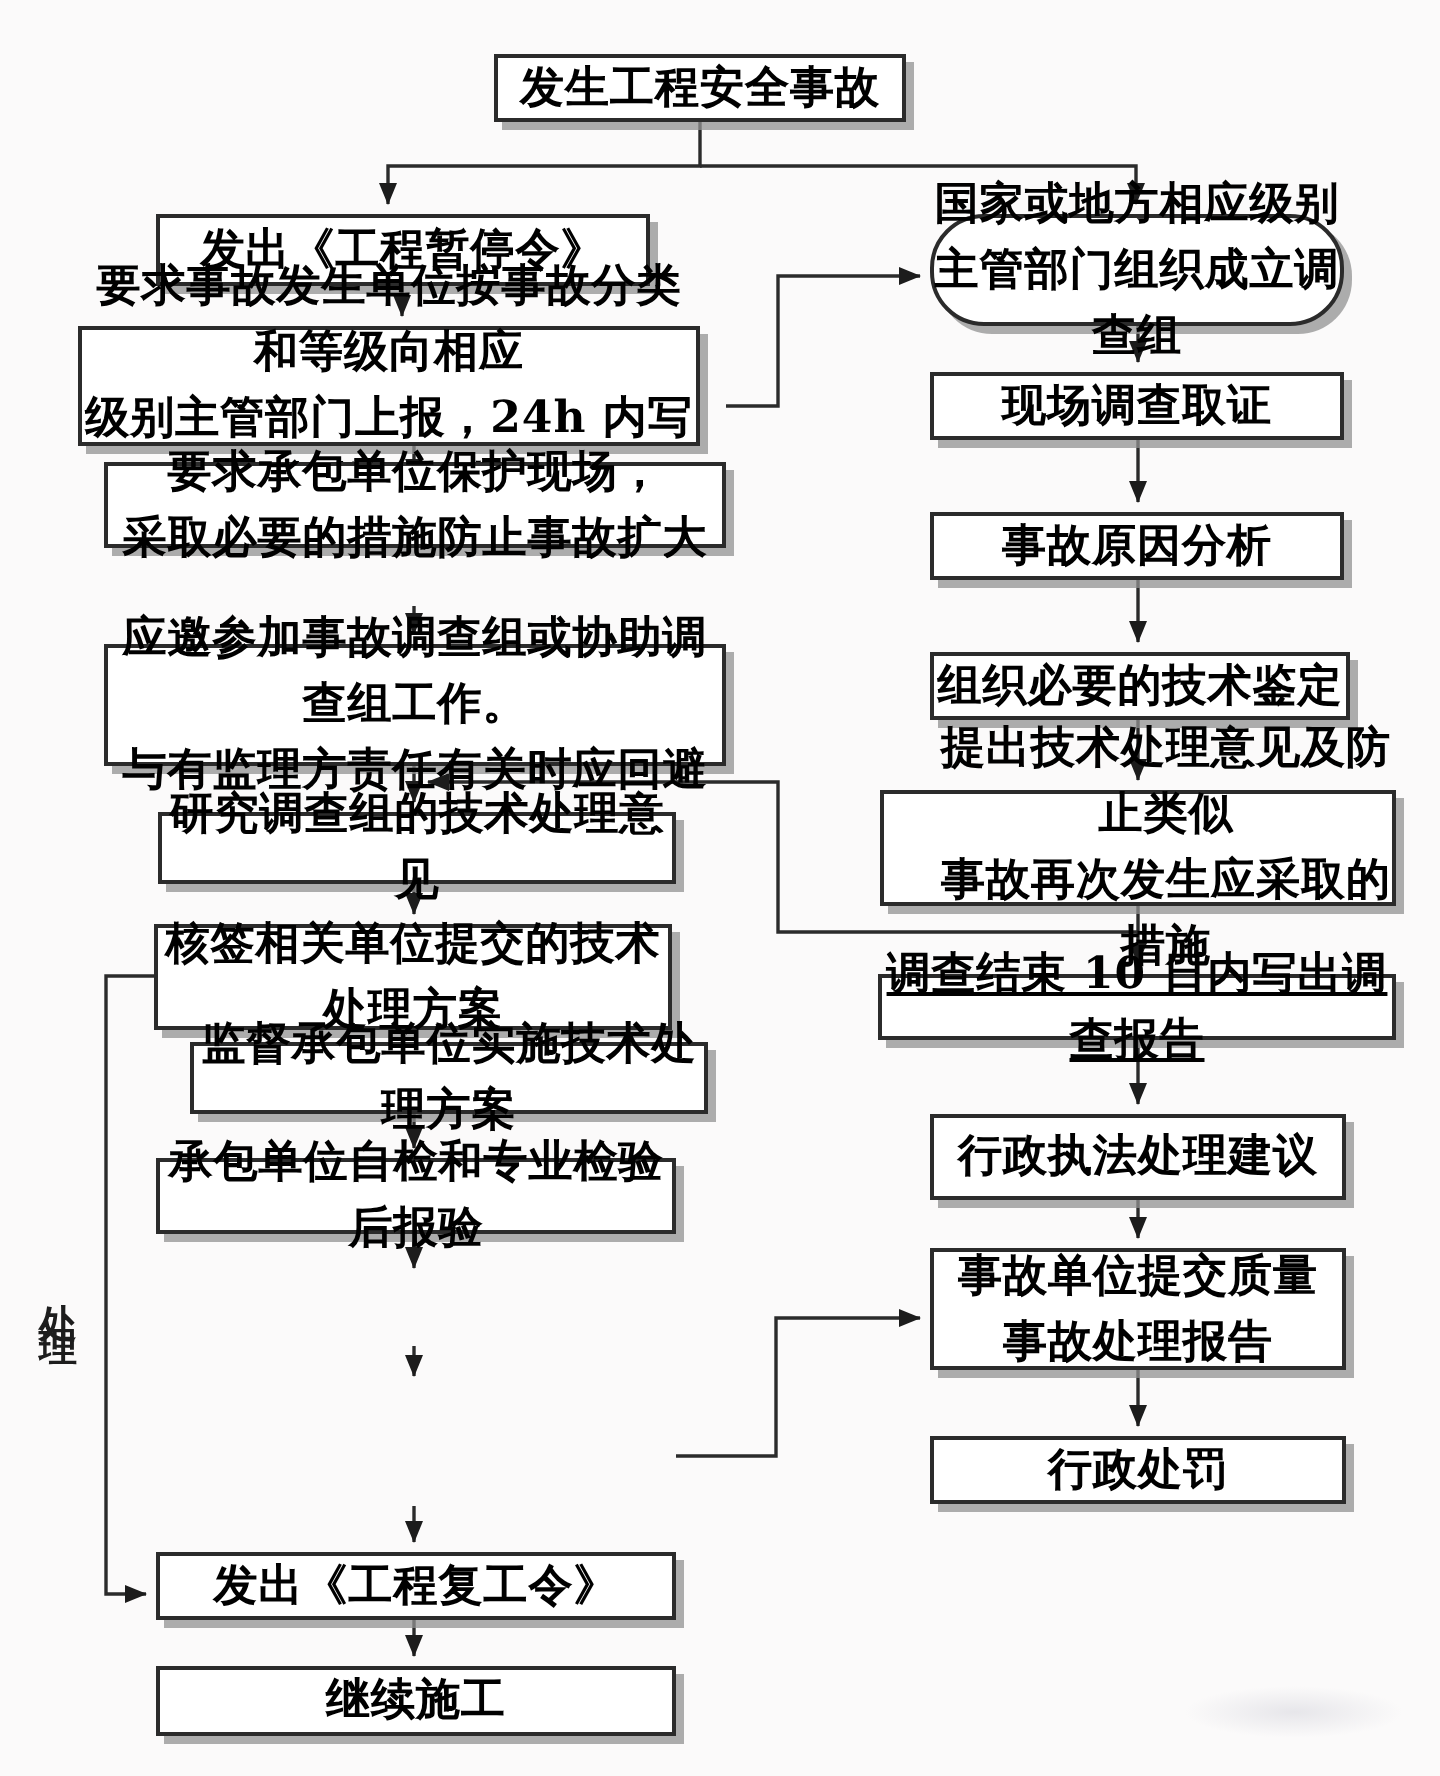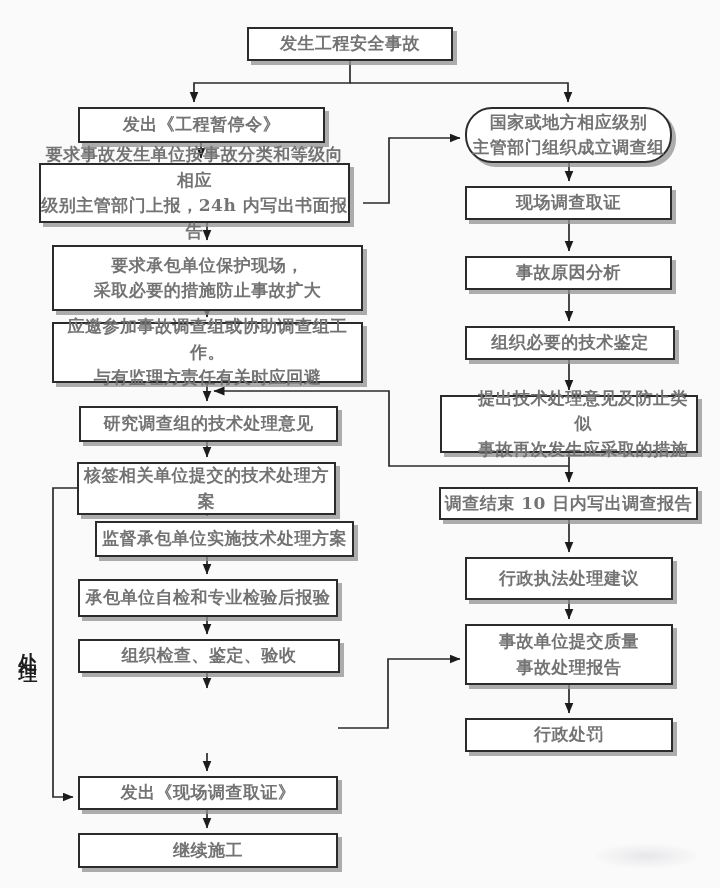--- a/index.html
+++ b/index.html
@@ -20,25 +20,25 @@
     position: absolute;
     box-sizing: border-box;
     background: #ffffff;
     border: 2px solid #2b2b2b;
     box-shadow: 4px 4px 0 rgba(145,145,145,0.75);
     display: flex;
     align-items: center;
     justify-content: center;
     text-align: center;
     white-space: pre-line;
-    font-size: 17px;
+    font-size: 22px;
     font-weight: 600;
     line-height: 1.5;
     letter-spacing: 0.5px;
-    color: #737373;
+    color: #000000;
   }
   .phase-label {
     position: absolute;
     left: 16px;
     top: 636px;
     height: 80px;
     writing-mode: vertical-rl;
     text-orientation: upright;
     letter-spacing: 13px;
     font-size: 19px;
@@ -92,54 +92,53 @@
     </g>
   </svg>
 
   <div class="node" style="left:247px;top:27px;width:206px;height:34px;">发生工程安全事故</div>
 
   <div class="node" style="left:78px;top:107px;width:247px;height:36px;">发出《工程暂停令》</div>
 
   <div class="node" style="left:39px;top:163px;width:311px;height:60px;">要求事故发生单位按事故分类和等级向相应
 级别主管部门上报，24h 内写出书面报告</div>
 
-  <div class="node" style="left:52px;top:245px;width:311px;height:66px;">要求承包单位保护现场，
+  <div class="node" style="left:52px;top:231px;width:311px;height:43px;">要求承包单位保护现场，
 采取必要的措施防止事故扩大</div>
 
   <div class="node" style="left:52px;top:322px;width:311px;height:61px;">应邀参加事故调查组或协助调查组工作。
 与有监理方责任有关时应回避</div>
 
   <div class="node" style="left:79px;top:406px;width:259px;height:36px;">研究调查组的技术处理意见</div>
 
   <div class="node" style="left:77px;top:462px;width:259px;height:53px;">核签相关单位提交的技术处理方案</div>
 
   <div class="node" style="left:79px;top:521px;width:259px;height:36px;margin-left:16px;">监督承包单位实施技术处理方案</div>
 
   <div class="node" style="left:78px;top:579px;width:260px;height:38px;">承包单位自检和专业检验后报验</div>
 
-  <div class="node" style="left:78px;top:639px;width:262px;height:34px;">组织检查、鉴定、验收</div>
 
 
-  <div class="node" style="left:78px;top:776px;width:260px;height:34px;">发出《现场调查取证》</div>
+  <div class="node" style="left:78px;top:776px;width:260px;height:34px;">发出《工程复工令》</div>
 
   <div class="node" style="left:78px;top:833px;width:260px;height:35px;">继续施工</div>
 
   <div class="node" style="left:465px;top:107px;width:207px;height:56px;border-radius:27px;">国家或地方相应级别
 主管部门组织成立调查组</div>
 
   <div class="node" style="left:465px;top:186px;width:207px;height:34px;">现场调查取证</div>
 
   <div class="node" style="left:465px;top:256px;width:207px;height:34px;">事故原因分析</div>
 
   <div class="node" style="left:465px;top:326px;width:210px;height:34px;">组织必要的技术鉴定</div>
 
   <div class="node" style="left:440px;top:395px;width:258px;height:58px;padding-left:28px;">提出技术处理意见及防止类似
 事故再次发生应采取的措施</div>
 
-  <div class="node" style="left:439px;top:487px;width:259px;height:33px;">调查结束 10 日内写出调查报告</div>
+  <div class="node" style="left:439px;top:487px;width:259px;height:33px;text-decoration:underline;">调查结束 10 日内写出调查报告</div>
 
   <div class="node" style="left:465px;top:557px;width:208px;height:43px;">行政执法处理建议</div>
 
   <div class="node" style="left:465px;top:624px;width:208px;height:61px;">事故单位提交质量
 事故处理报告</div>
 
   <div class="node" style="left:465px;top:718px;width:208px;height:34px;">行政处罚</div>
 
   <div class="phase-label">处理</div>
 

